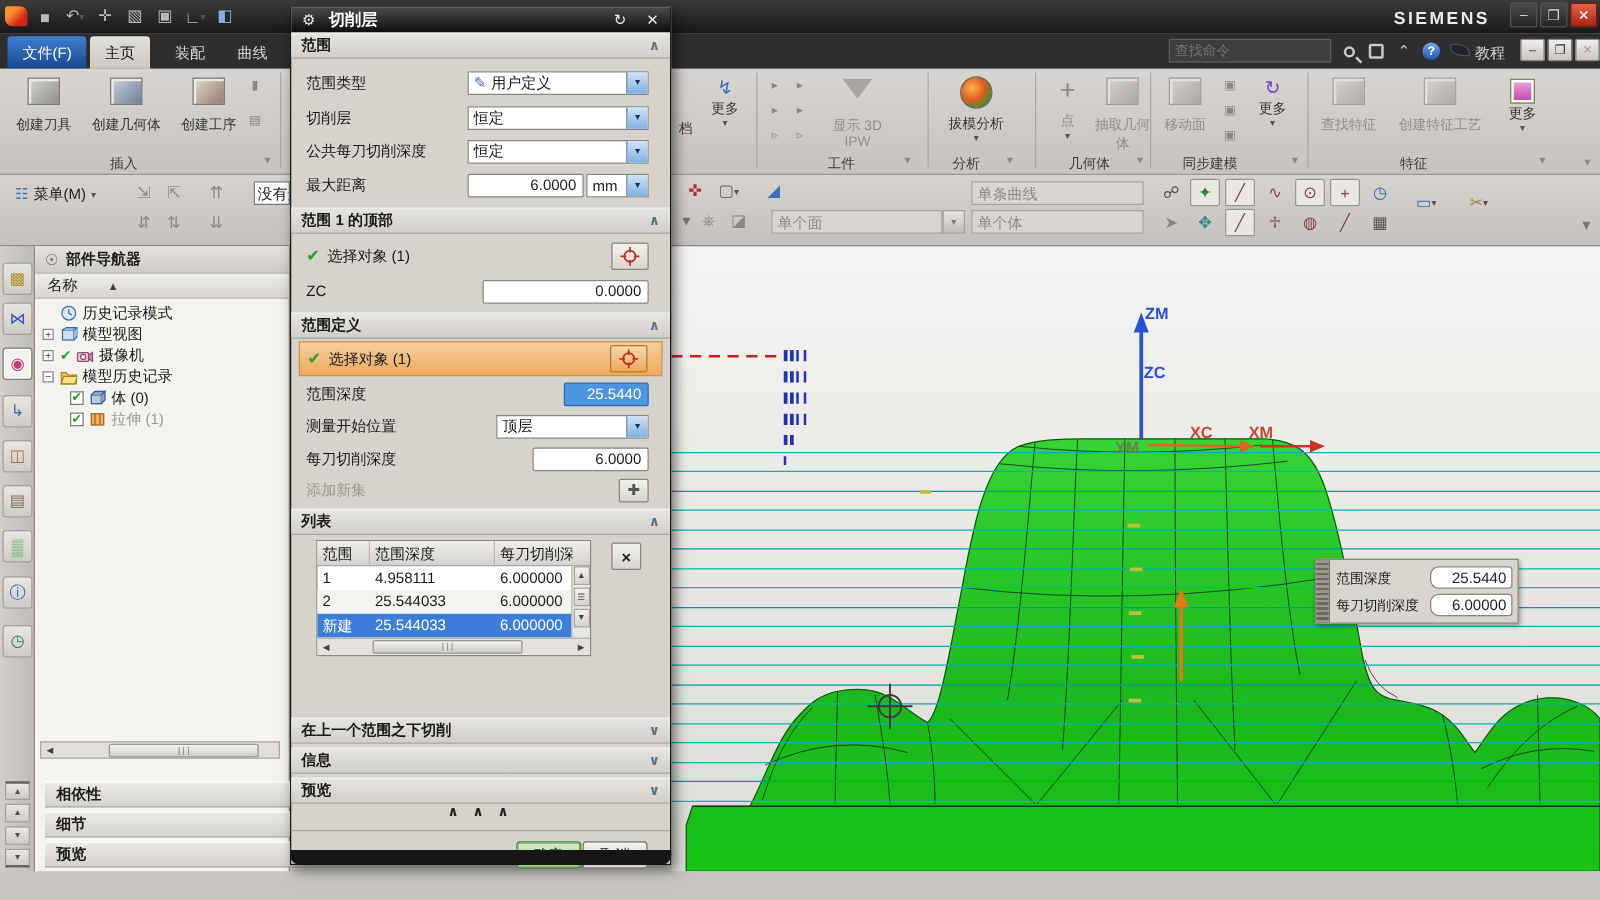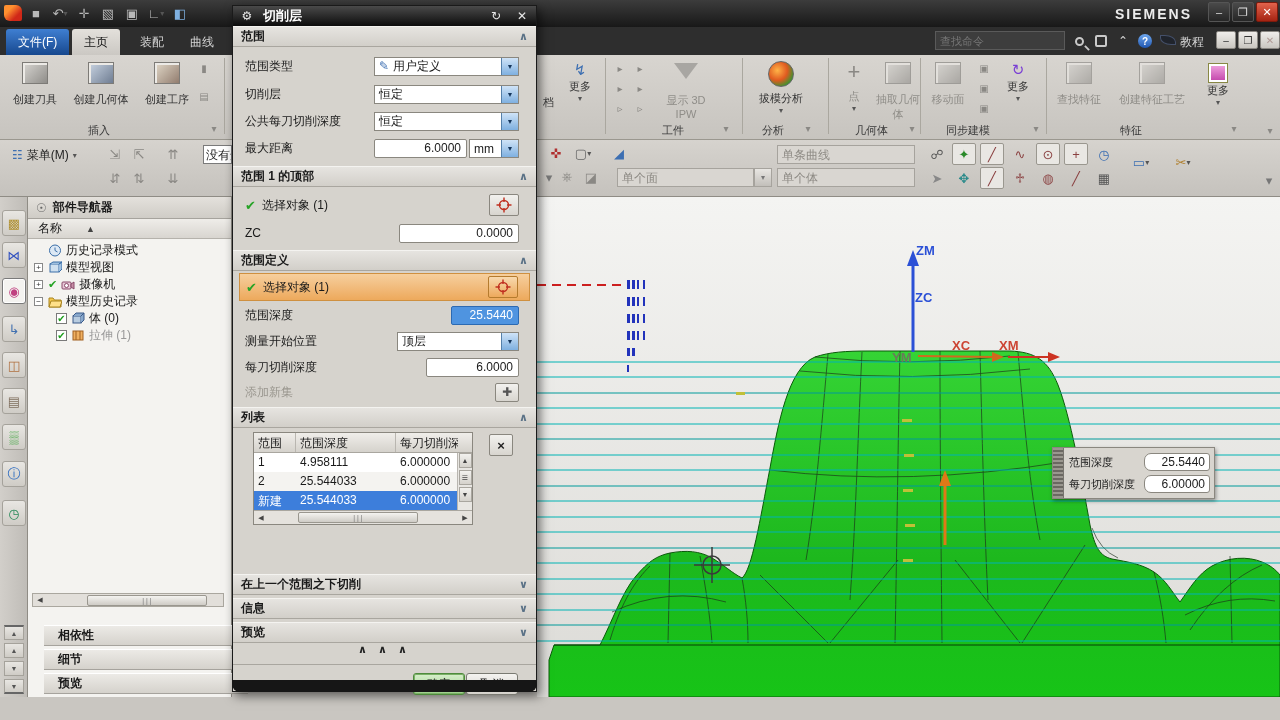--- a/index.html
+++ b/index.html
@@ -96,23 +96,23 @@
     display:flex; align-items:center; gap:24px; padding:0 10px; font-size:12px; }
   .tree { padding:3px 0 0 6px; }
   .trow { height:17px; display:flex; align-items:center; gap:4px; font-size:12px; white-space:nowrap; }
   .pm { width:9px; height:9px; border:1px solid #888; background:#fff; font-size:8px; line-height:7px;
     text-align:center; color:#333; margin-right:1px; }
   .tic { width:14px; height:13px; display:inline-block; }
   .chk { width:11px; height:11px; border:1px solid #7a7a7a; background:#fff; color:#1d9e1d; font-size:10px;
     line-height:10px; text-align:center; font-weight:bold; }
   .nav-hscroll { position:absolute; left:4px; top:396px; width:192px; height:14px; background:#e2dfda;
     border:1px solid #aaa79f; display:flex; align-items:center; }
-  .nav-panel { position:absolute; left:16px; width:204px; height:21px; background:linear-gradient(#eceae6,#d5d2cc);
+  .nav-panel { position:absolute; left:8px; width:204px; height:21px; background:linear-gradient(#eceae6,#d5d2cc);
     border-top:1px solid #fff; border-bottom:1px solid #a6a39d; display:flex; align-items:center;
-    padding:0 14px; font-weight:bold; font-size:12px; }
+    padding:0 9px; font-weight:bold; font-size:12px; }
 
   
   #dialog { position:absolute; left:232px; top:5px; width:305px; height:687px; z-index:10;
     background:#d6d3cd; border:1px solid #1a1a1a; box-shadow:3px 4px 10px rgba(0,0,0,.55); }
   .dlg-title { height:20px; background:linear-gradient(#4a4a4a,#0c0c0c); color:#fff; display:flex;
     align-items:center; padding:0 4px; gap:6px; }
   .dlg-title .t { font-weight:bold; font-size:13px; flex:1; }
   .dlg-tbtn { width:20px; height:16px; color:#e8e8e8; font-size:12px; display:flex; align-items:center; justify-content:center; }
   .sec { height:21px; background:linear-gradient(#e6e4e0,#d2cfc9); border-top:1px solid #f4f3f0;
     border-bottom:1px solid #a9a69f; display:flex; align-items:center; padding:0 8px; font-weight:bold; font-size:12px; }
@@ -692,21 +692,21 @@
       <span class="dlabel" style="margin-left:6px;">选择对象 (1)</span>
       <div class="xhbtn">
         <svg width="16" height="16" viewBox="0 0 16 16">
           <circle cx="8" cy="8" r="4.5" fill="none" stroke="#c03020" stroke-width="1.4"></circle>
           <path d="M8 0.5 V5 M8 11 V15.5 M0.5 8 H5 M11 8 H15.5" stroke="#c03020" stroke-width="1.4"></path>
         </svg>
       </div>
     </div>
     <div class="drow" style="height:26px; margin-bottom:4px;">
       <span class="dlabel">ZC</span>
-      <span class="numf" style="width:120px;">0.0000</span>
+      <span class="numf" style="width:133px;">0.0000</span>
     </div>
 
     <div class="sec">
       <span>范围定义</span>
         <span class="sp"></span>
       <span class="chev cv-up"></span>
     </div>
     <div class="drow orange-row" style="height:28px;">
       <span class="checkmark">✔</span>
       <span class="dlabel" style="margin-left:6px;">选择对象 (1)</span>

